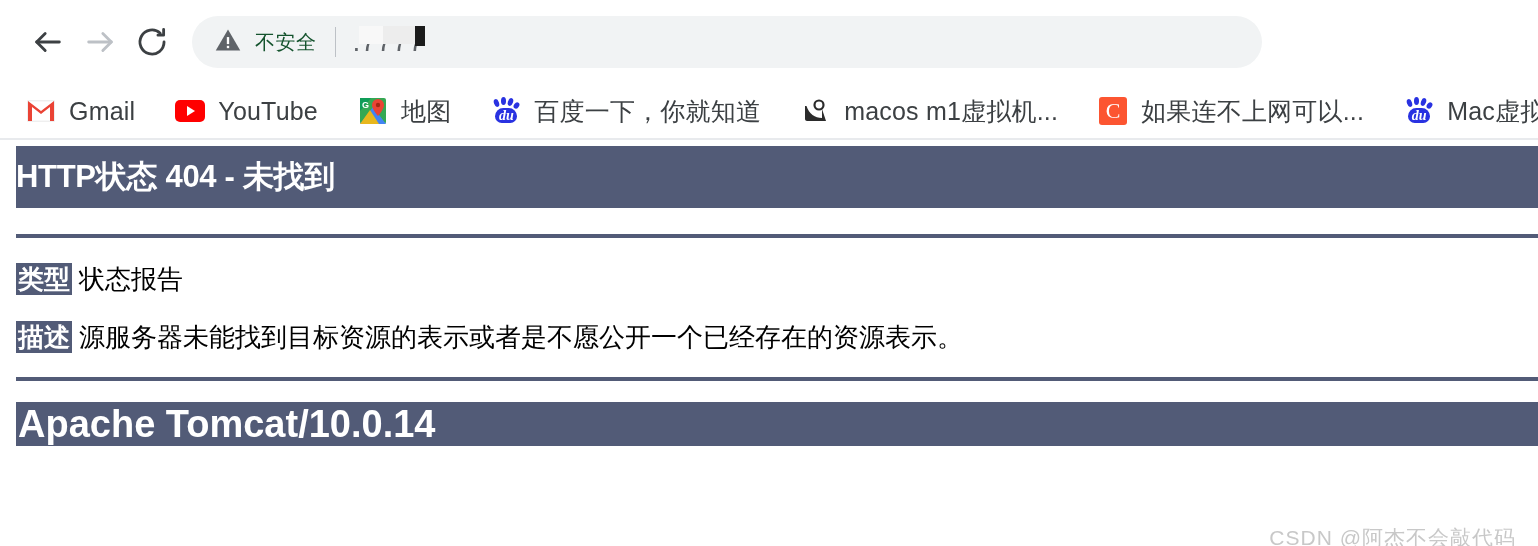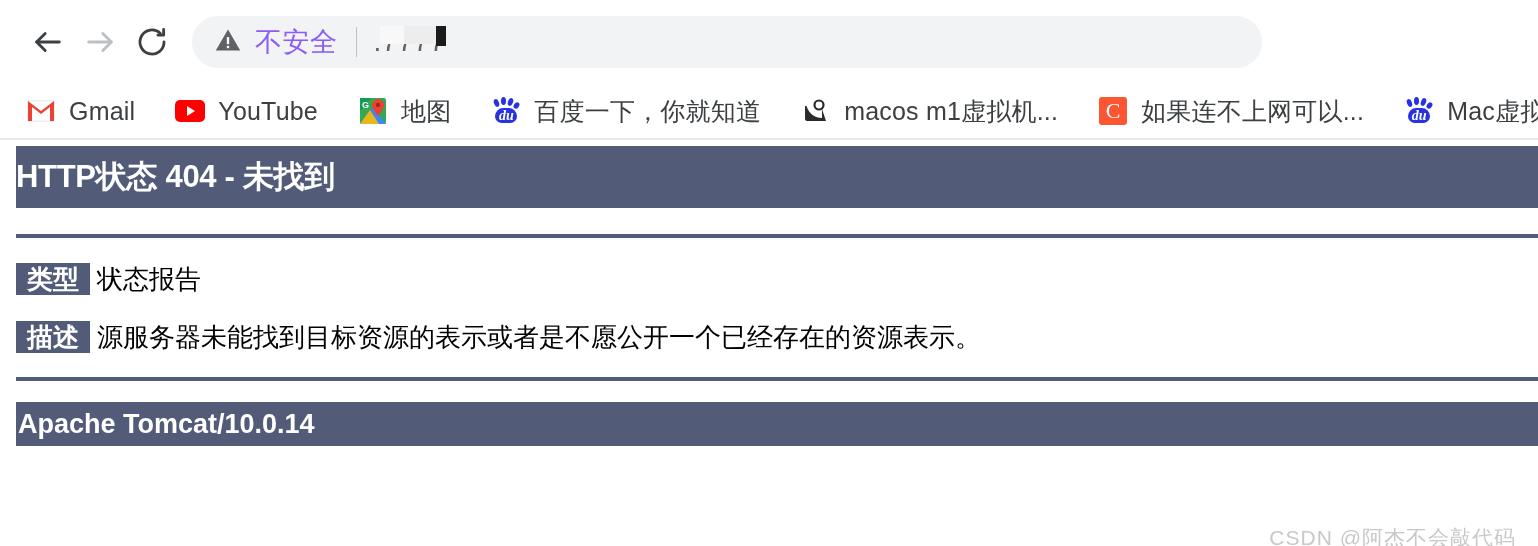--- a/index.html
+++ b/index.html
@@ -57,22 +57,22 @@
   .sec-warn {
     display: flex;
     align-items: center;
     flex: 0 0 auto;
   }
   .sec-warn .warn-icon {
     margin-right: 13px;
     display: block;
   }
   .sec-warn .warn-text {
-    font-size: 27px;
-    color: #8b5cf6;
+    font-size: 20px;
+    color: #14532d;
     letter-spacing: 0.5px;
     white-space: nowrap;
     text-align: center;
   }
 
   .omni-sep {
     width: 1px;
     height: 30px;
     background: #bdc1c6;
     margin: 0 17px 0 18px;
@@ -212,33 +212,33 @@
     color: #000000;
     white-space: nowrap;
   }
   .meta-1 { top: 122px; }
   .meta-2 { top: 180px; }
 
   .meta-key {
     background: #525b77;
     color: #ffffff;
     font-weight: bold;
-    padding: 1px 11px;
+    padding: 1px 2px;
     margin-right: 7px;
     text-align: center;
   }
   .meta-val { color: #000000; margin-top: 8px; }
 
   .h3-bar {
     position: absolute;
     left: 16px;
     right: 0;
     top: 262px;
     height: 44px;
-    font-size: 27px;
+    font-size: 38px;
     line-height: 44px;
     padding-left: 2px;
   }
 
   .watermark {
     position: absolute;
     right: 22px;
     bottom: 0;
     font-size: 21px;
     color: #c8c8c8;

